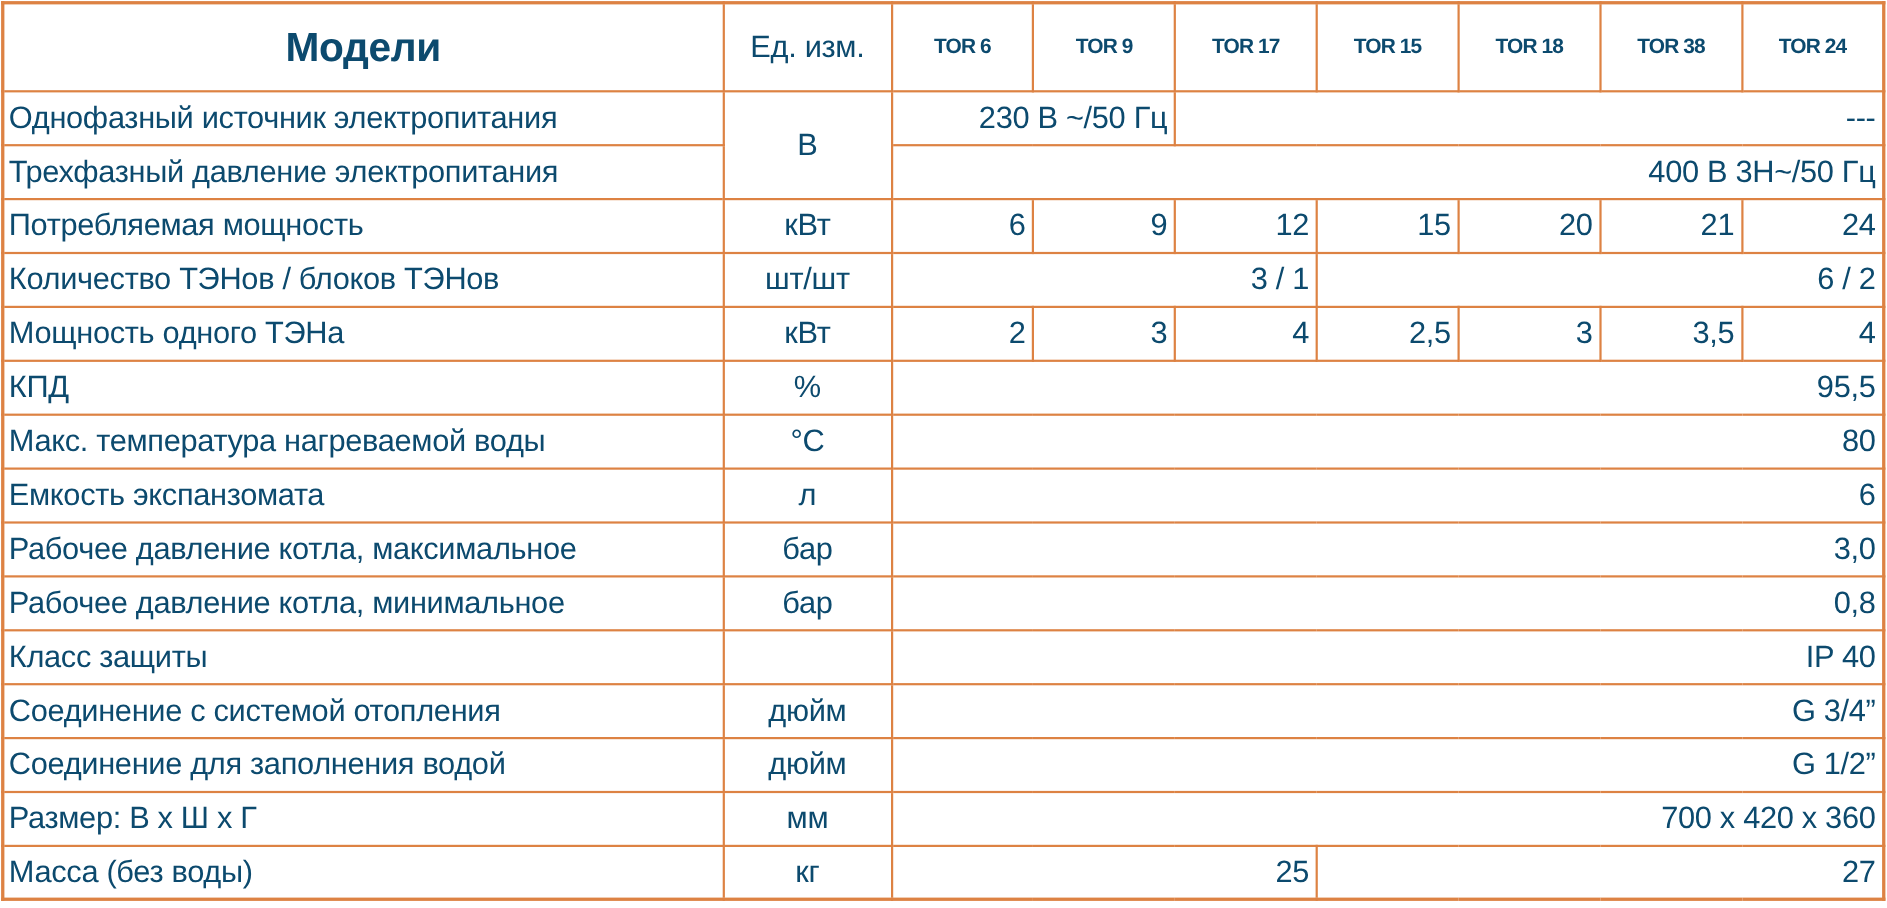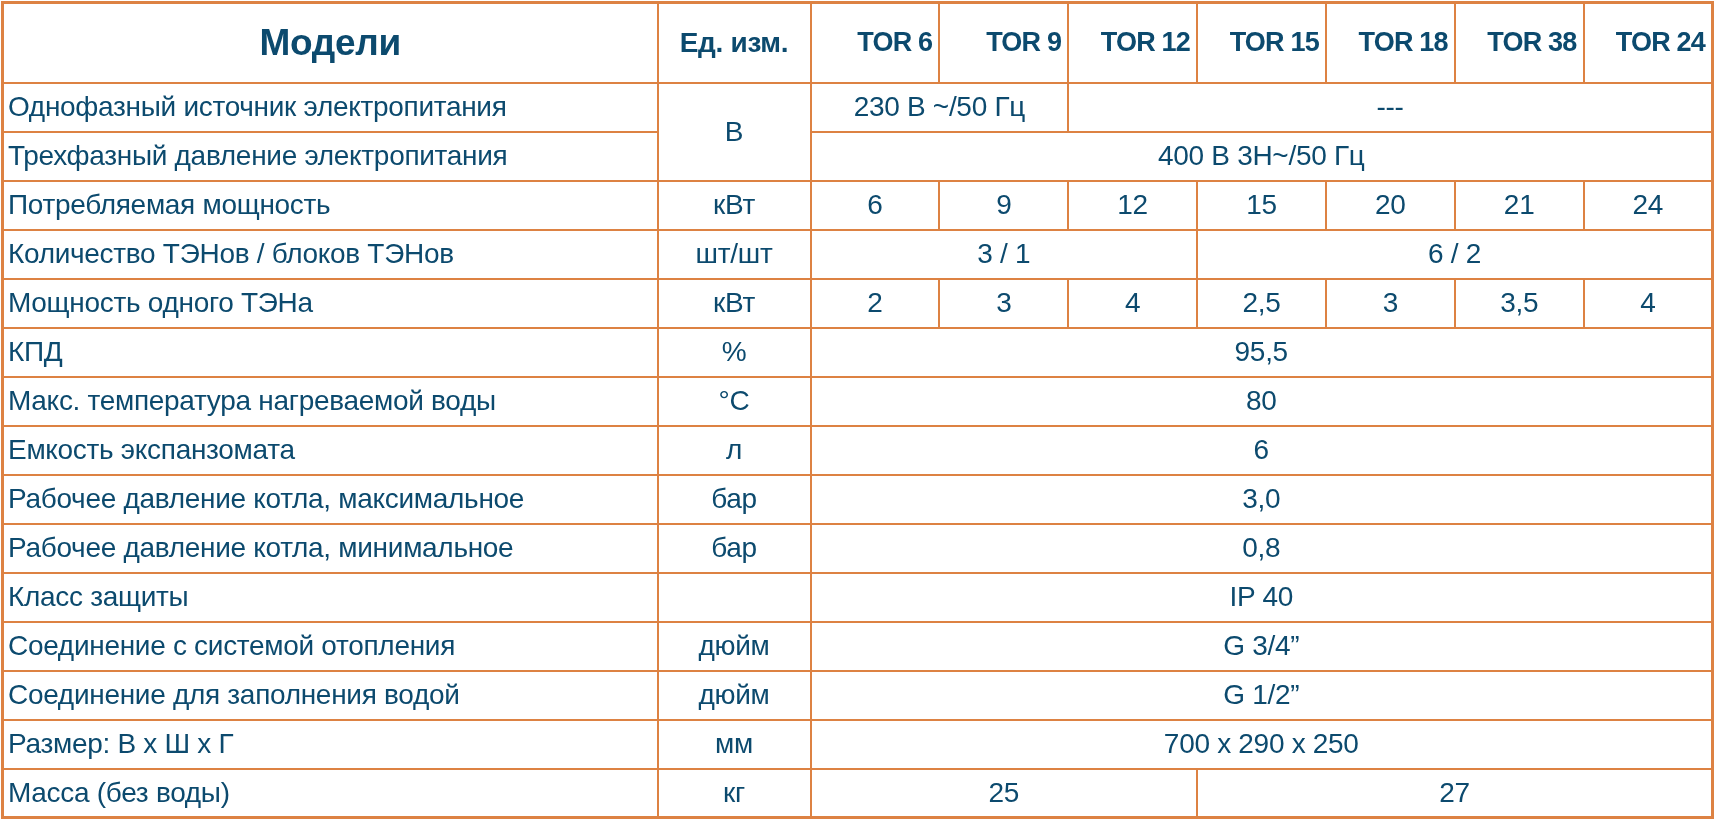--- a/index.html
+++ b/index.html
@@ -32,41 +32,41 @@
   .specs thead tr { height: 80px; }
   .specs tbody tr { height: 49px; }
 
   th.models-h {
     font-size: 37px;
     font-weight: bold;
     text-align: center;
   }
   th.unit-h {
     font-size: 28px;
-    font-weight: bold;
+    font-weight: normal;
     text-align: center;
   }
   th.col-h {
-    font-size: 27px;
+    font-size: 19px;
     font-weight: bold;
-    text-align: right;
+    text-align: center;
     letter-spacing: -0.8px;
   }
   td.label {
     font-size: 28px;
     text-align: left;
     padding-left: 4px;
   }
   td.unit {
     font-size: 28px;
     text-align: center;
   }
   td.val {
     font-size: 28px;
-    text-align: center;
+    text-align: right;
     border-radius: 21px;
   }
 </style>
 </head>
 <body>
 
 <table class="specs">
   <colgroup>
     <col style="width:655px">
     <col style="width:153px">
@@ -78,21 +78,21 @@
       <col>
       <col>
   </colgroup>
   <thead>
     <tr id="header-row">
       <th class="models-h">Модели</th>
       <th class="unit-h">Ед. изм.</th>
 
     <th class="col-h">TOR 6</th>
         <th class="col-h">TOR 9</th>
-        <th class="col-h">TOR 12</th>
+        <th class="col-h">TOR 17</th>
         <th class="col-h">TOR 15</th>
         <th class="col-h">TOR 18</th>
         <th class="col-h">TOR 38</th>
         <th class="col-h">TOR 24</th>
       </tr>
   </thead>
   <tbody id="table-body">
 
   <tr>
         <td class="label">Однофазный источник электропитания</td>
@@ -168,21 +168,21 @@
         <td class="val" colspan="7">G 3/4”</td>
       </tr>
       <tr>
         <td class="label">Соединение для заполнения водой</td>
         <td class="unit">дюйм</td>
         <td class="val" colspan="7">G 1/2”</td>
       </tr>
       <tr>
         <td class="label">Размер: В х Ш х Г</td>
         <td class="unit">мм</td>
-        <td class="val" colspan="7">700 х 290 х 250</td>
+        <td class="val" colspan="7">700 х 420 х 360</td>
       </tr>
       <tr>
         <td class="label">Масса (без воды)</td>
         <td class="unit">кг</td>
         <td class="val" colspan="3">25</td>
         <td class="val" colspan="4">27</td>
       </tr>
     </tbody>
 </table>
 

